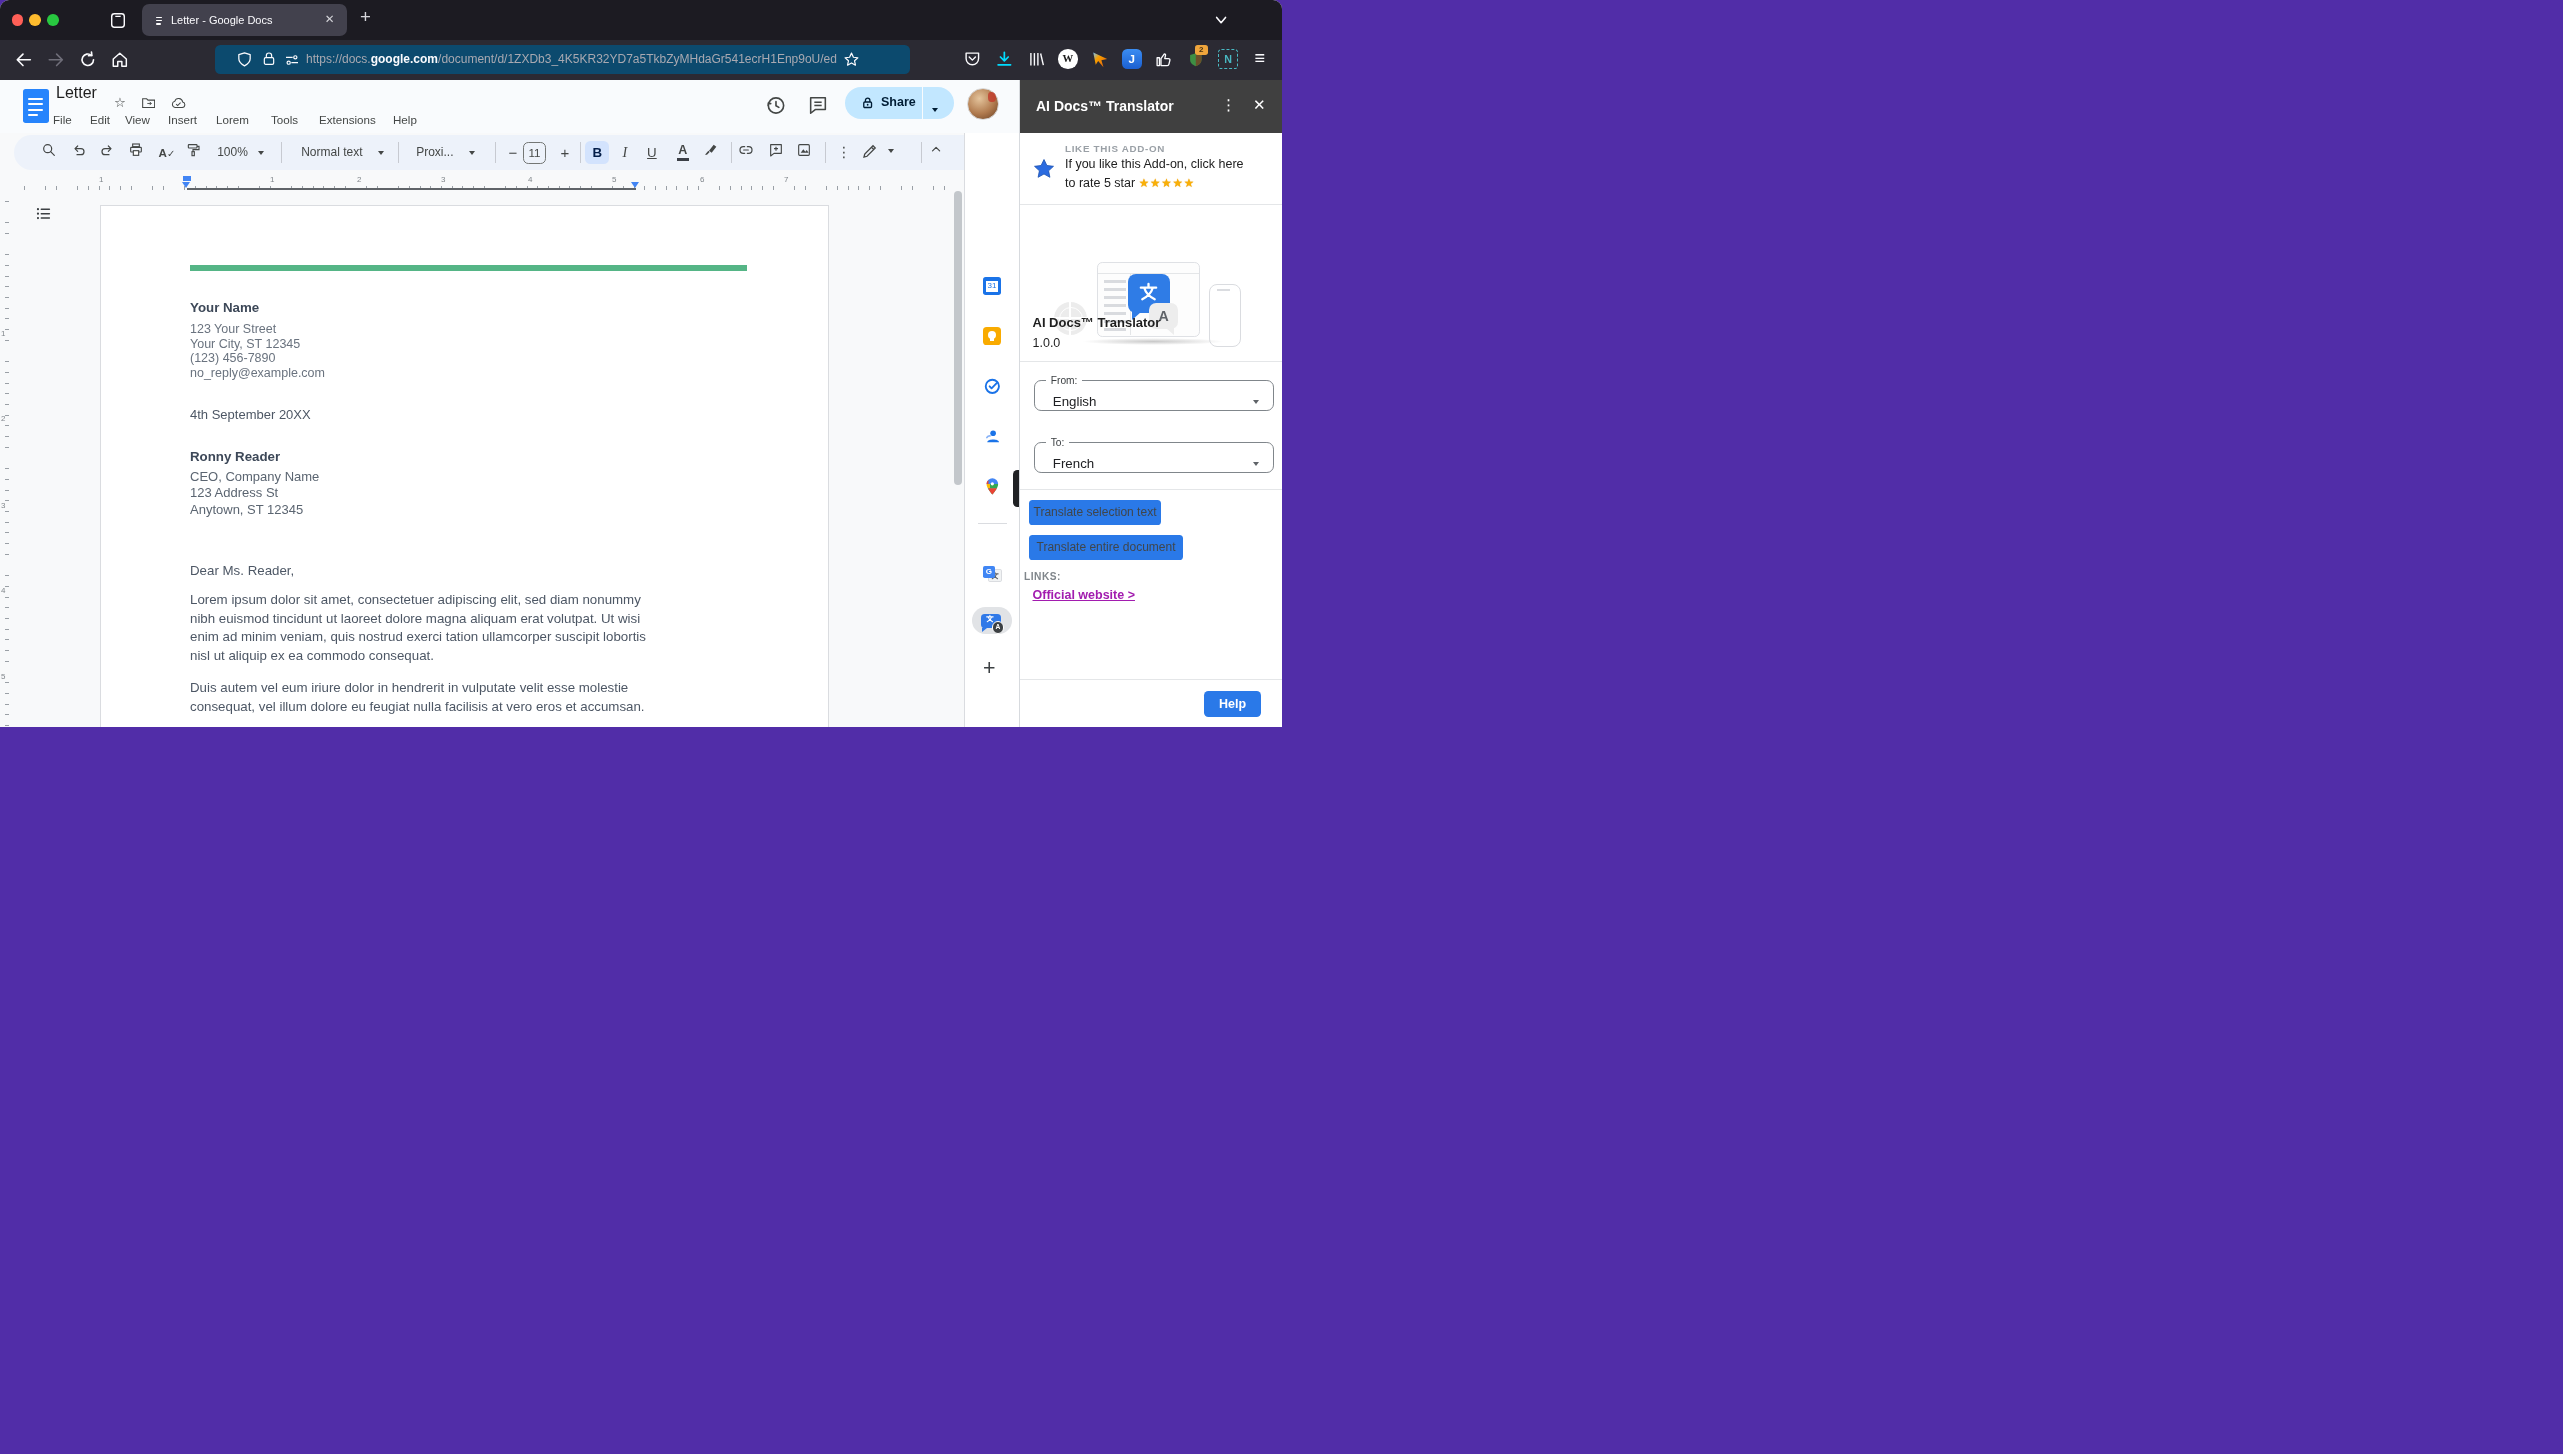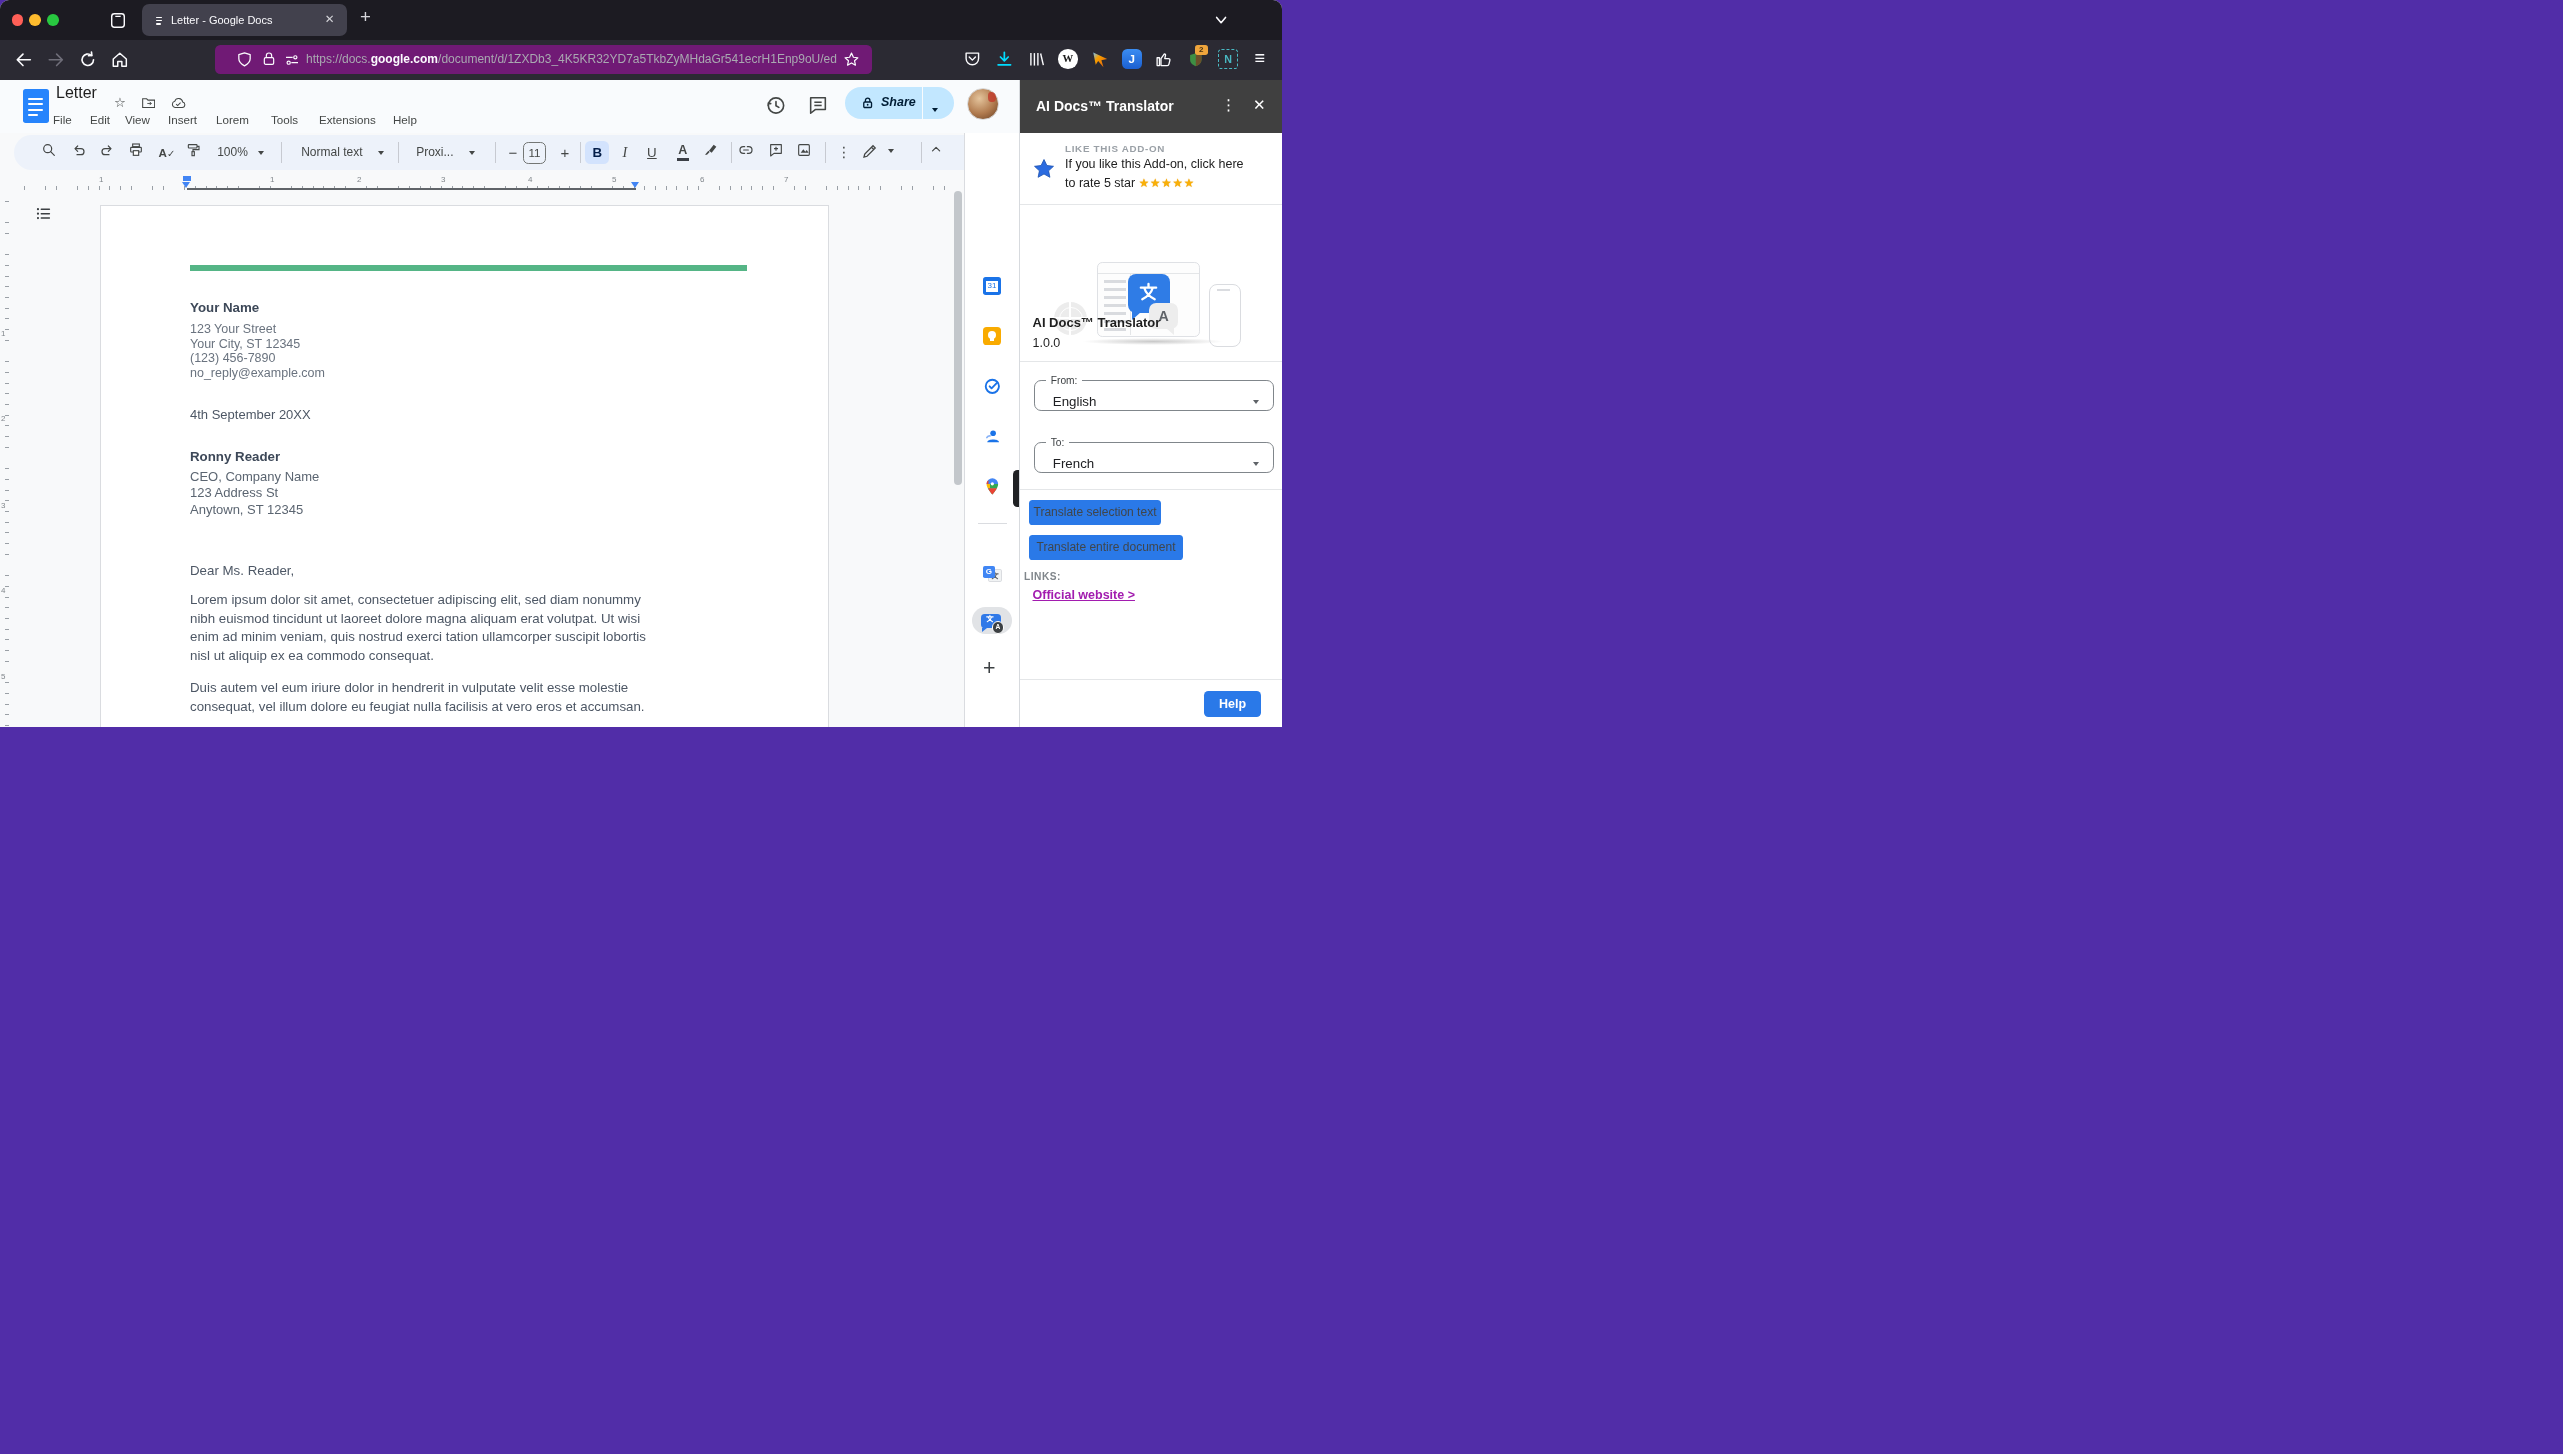--- a/index.html
+++ b/index.html
@@ -8,34 +8,34 @@
   
   .titlebar{position:absolute;left:0;top:0;width:1282px;height:40px;background:#1c1b22;}
   .light{position:absolute;top:14.2px;width:11.6px;height:11.6px;border-radius:50%;}
   .tab{position:absolute;left:142px;top:4.4px;width:205px;height:32px;background:#42414d;border-radius:7.1px;color:#fbfbfe;}
   .tab-title{position:absolute;left:29px;top:9.8px;font-size:11px;color:#fbfbfe;white-space:nowrap;}
   .tab-close{position:absolute;right:12.5px;top:8px;font-size:11.6px;color:#d5d5da;}
   .newtab{position:absolute;left:360px;top:6.2px;font-size:18.7px;color:#d5d5da;font-weight:300;}
   .alltabs-chev{position:absolute;left:1214px;top:12.5px;}
   .navbar{position:absolute;left:0;top:40px;width:1282px;height:40px;background:#2b2a33;border-bottom:0.9px solid #0c0c0d;}
   .navic{position:absolute;top:9.8px;width:19.6px;height:19.6px;}
-  .urlbar{position:absolute;left:215px;top:5.3px;width:657px;height:29px;background:#701a75;border-radius:5.3px;overflow:hidden;}
+  .urlbar{position:absolute;left:215px;top:5.3px;width:657px;height:29px;background:#0c4a6e;border-radius:5.3px;overflow:hidden;padding-left:38px;}
   .urltext{position:absolute;left:91px;top:7.1px;font-size:12px;white-space:nowrap;color:#a9a9b1;width:534px;overflow:hidden;}
   .urltext b{color:#fbfbfe;font-weight:600;}
   .docmini{width:11.6px;height:14.2px;background:#2684fc;border-radius:1.8px;position:relative;}
   .docmini i,.docbar{position:absolute;left:2.7px;background:#fff;height:1.4px;width:6.2px;border-radius:0.9px;}
   
   .docsheader{position:absolute;left:0;top:80px;width:1019px;height:53px;background:#f9fbfd;}
   .docsicon{position:absolute;left:23px;top:9px;width:26px;height:34px;background:#2684fc;border-radius:2.7px;}
   .docsicon span{position:absolute;left:5.3px;height:2.2px;background:#fff;border-radius:0.9px;}
   .doctitle{position:absolute;left:56px;top:4.4px;font-size:16px;color:#1f1f1f;}
   .hdr-ic{position:absolute;top:15px;color:#444746;font-size:13.3px;}
   .menu{position:absolute;top:33px;font-size:11.6px;color:#444746;}
   .share{position:absolute;left:845px;top:7.1px;width:109px;height:32px;background:#c2e7ff;border-radius:16px;color:#001d35;}
-  .share-label{position:absolute;left:36px;top:8px;font-weight:600;font-size:12.5px;font-style:italic;}
+  .share-label{position:absolute;left:36px;top:8px;font-weight:600;font-size:12.5px;}
   .share-div{position:absolute;left:77px;top:0;width:0.9px;height:32px;background:#f9fbfd;}
   .avatar{position:absolute;left:967px;top:88px;width:30px;height:30px;border-radius:50%;background:radial-gradient(circle at 38% 32%,#e4c49c,#b07a4e 55%,#6f4426 95%);border:0.9px solid #d8d8d8;}
   .avatar:after{content:"";position:absolute;right:1.8px;top:2.7px;width:8px;height:10.7px;background:#c0392b;border-radius:40% 60% 50% 50%;opacity:.8;}
   
   .toolbar{position:absolute;left:14.2px;top:135px;width:1002px;height:35px;background:#edf2fa;border-radius:18px;}
   .tbi{position:absolute;top:7.1px;width:21.4px;height:21.4px;color:#444746;text-align:center;line-height:21.4px;font-size:13.3px;}
   .tb-div{position:absolute;top:7.1px;width:0.9px;height:20.5px;background:#c7cad1;}
   .caret{display:inline-block;width:0;height:0;border-left:3.6px solid transparent;border-right:3.6px solid transparent;border-top:4.4px solid #444746;vertical-align:middle;}
   .sizebox{position:absolute;left:509px;top:7.1px;width:20.5px;height:19.6px;border:1.3px solid #747775;border-radius:5.3px;text-align:center;font-size:11.6px;line-height:19.6px;color:#444746;}
   .boldbtn{position:absolute;left:571px;top:6.2px;width:24px;height:23px;background:#d3e3fd;border-radius:5.3px;color:#041e49;font-weight:bold;text-align:center;line-height:23px;font-size:13.3px;}

